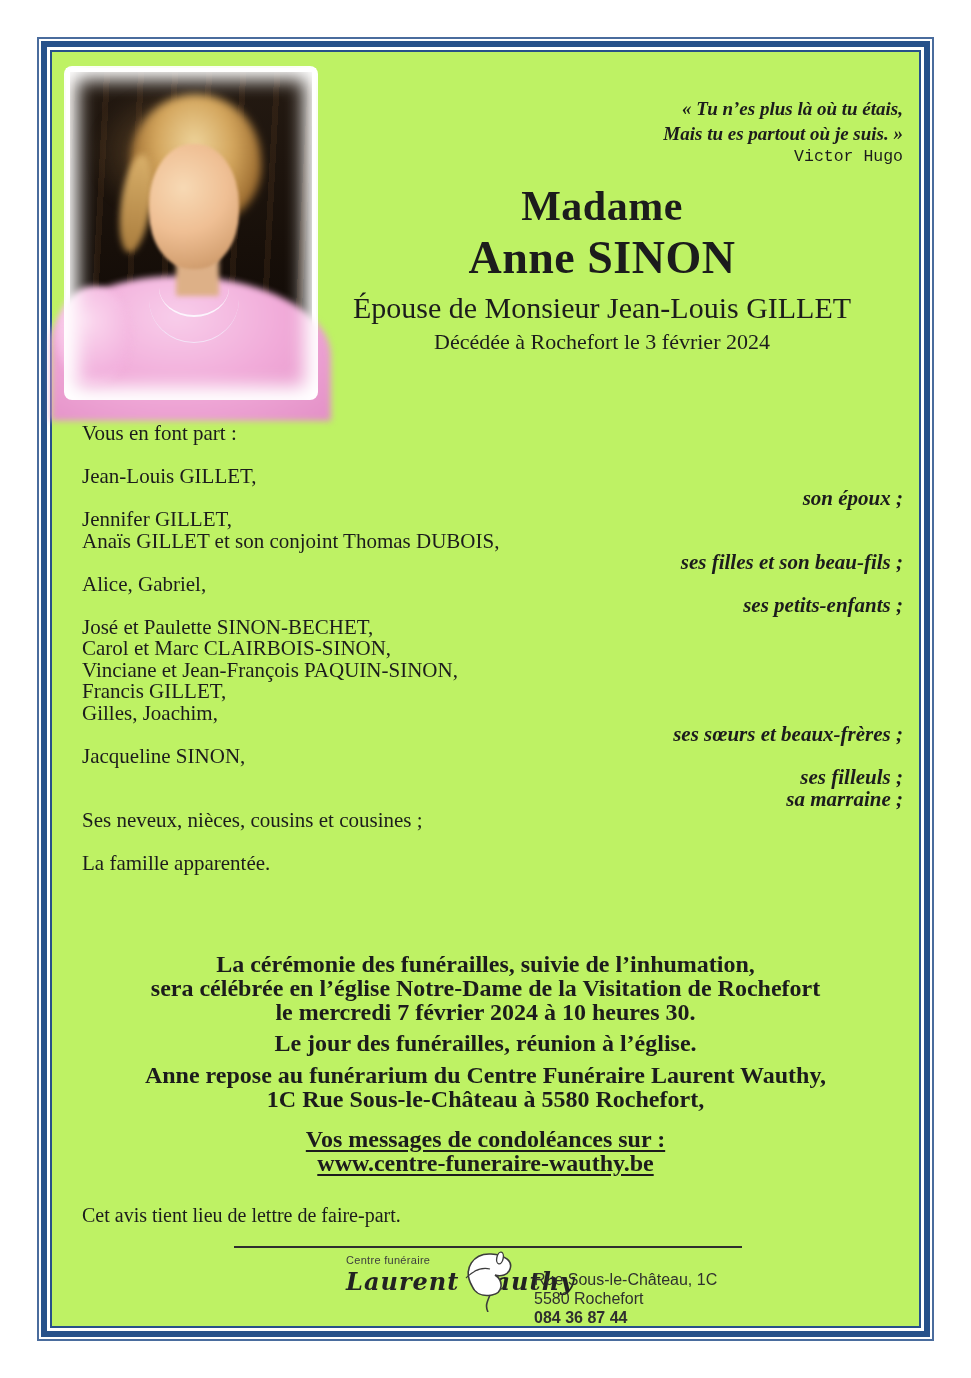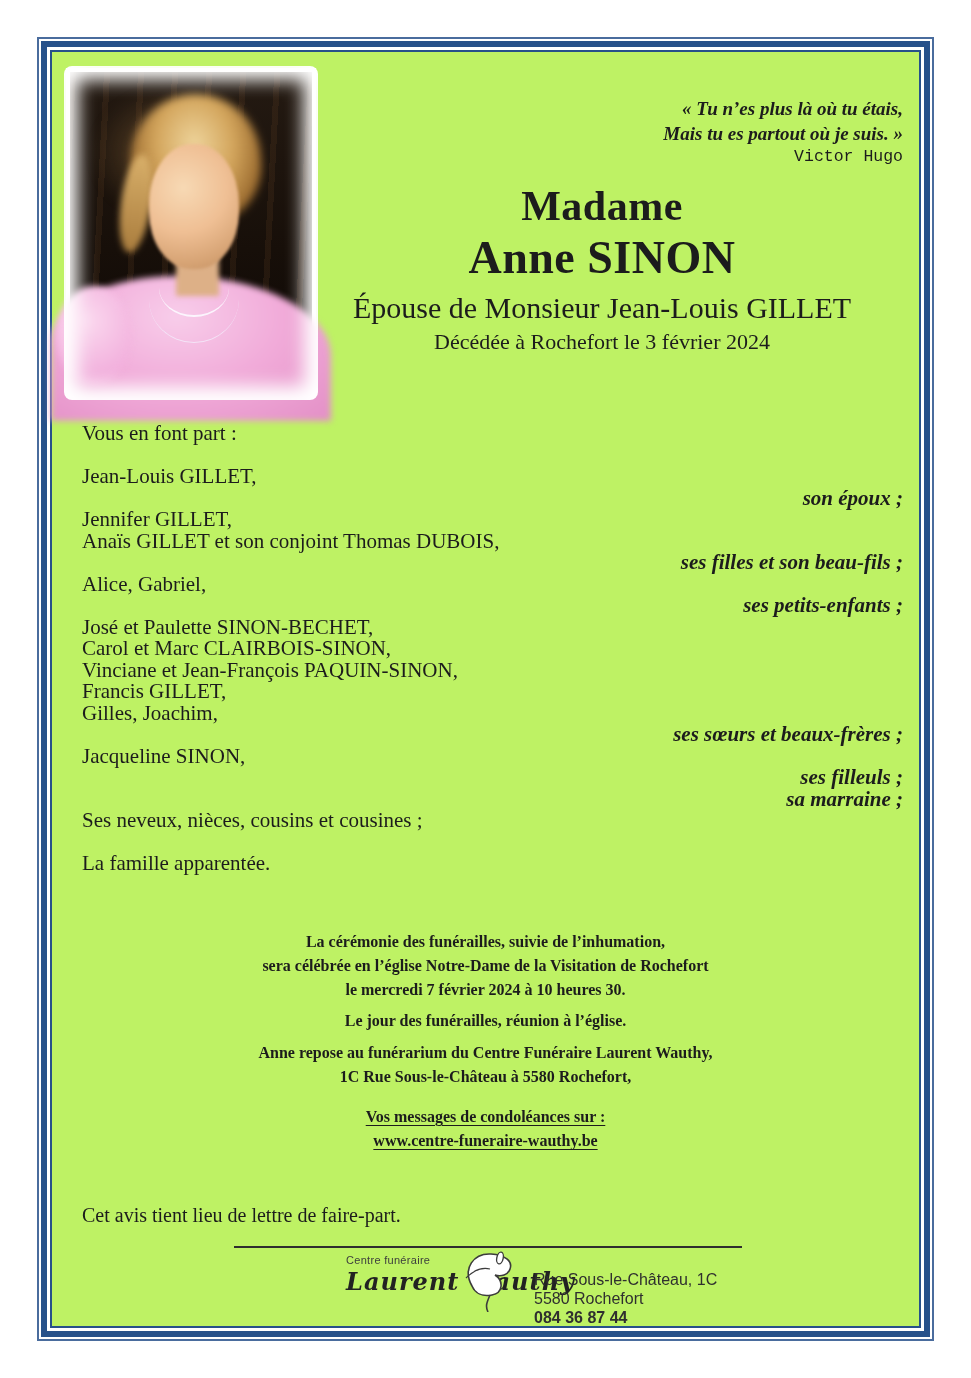--- a/index.html
+++ b/index.html
@@ -50,21 +50,21 @@
   .birthline{font-size:22px;line-height:27px;margin-top:9px;}
   .deathline{font-size:22px;line-height:27px;}
 
   
   .family{position:absolute;left:30px;right:16px;top:371px;font-size:21px;}
   .fam-line{line-height:21.5px;height:21.5px;white-space:nowrap;}
   .fam-line.relation{text-align:right;font-weight:bold;font-style:italic;}
   .fam-spacer{height:21.5px;}
 
   
-  .ceremony{position:absolute;left:0;right:0;top:878px;text-align:center;font-weight:bold;font-size:16px;}
+  .ceremony{position:absolute;left:0;right:0;top:900px;text-align:center;font-weight:bold;font-size:24px;}
   .cer-line{line-height:24px;}
   .gap7{margin-top:7px;}
   .gap8{margin-top:8px;}
   .gap16{margin-top:16px;}
   .underlined{text-decoration:underline;text-underline-offset:3px;}
 
   
   .notice{position:absolute;left:30px;top:1152px;font-size:20px;}
 
   

